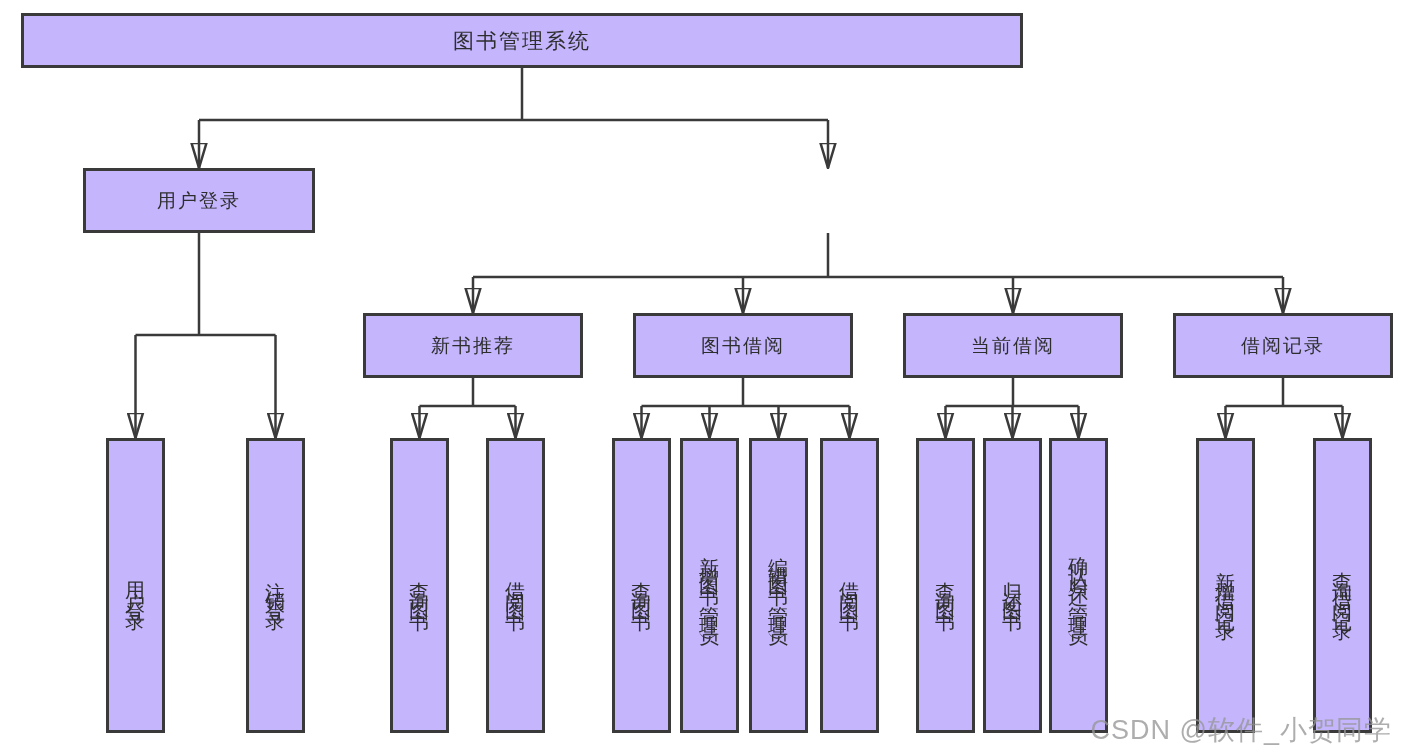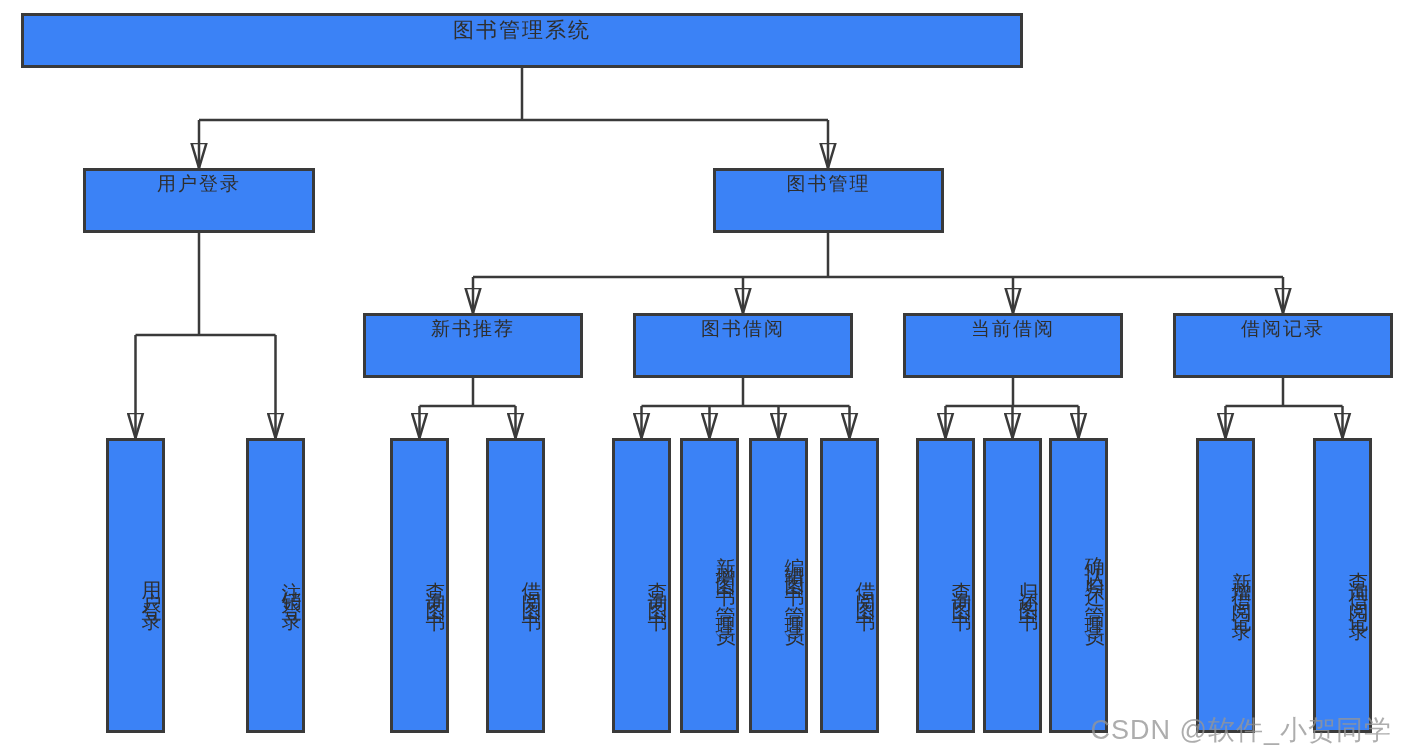--- a/index.html
+++ b/index.html
@@ -3,22 +3,22 @@
 <meta charset="utf-8">
 <style>
   html,body{margin:0;padding:0;background:#ffffff;}
   #canvas{
     position:relative;width:1405px;height:747px;background:#ffffff;overflow:hidden;
     font-family:"Liberation Sans","DejaVu Sans",sans-serif;
   }
   #connectors{position:absolute;left:0;top:0;z-index:0;}
   #connectors path,#connectors line{stroke:#3a3a3a;stroke-width:2.5;fill:none;}
   .box{
-    position:absolute;z-index:1;background:#3b82f6;border:3px solid #3a3a3a;
-    box-sizing:border-box;display:flex;justify-content:center;
+    position:absolute;z-index:1;background:#c4b5fd;border:3px solid #3a3a3a;
+    box-sizing:border-box;display:flex;align-items:center;justify-content:center;
     color:#2e2e2e;
   }
   .hbox{font-size:19px;letter-spacing:2px;}
   .root{font-size:21px;letter-spacing:2px;}
   .vbox{
     width:59px;height:295px;top:438px;
     writing-mode:vertical-rl;text-orientation:mixed;
     font-size:20px;letter-spacing:10px;line-height:1;
   }
   #watermark{
@@ -70,23 +70,20 @@
     </g>
   </svg>
 
   <div class="box root" style="left:21px;top:13px;width:1002px;height:55px;">
     <span>图书管理系统</span>
   </div>
 
   <div class="box hbox" style="left:83px;top:168px;width:232px;height:65px;">
     <span>用户登录</span>
   </div>
-  <div class="box hbox" style="left:713px;top:168px;width:231px;height:65px;">
-    <span>图书管理</span>
-  </div>
 
   <div class="box hbox" style="left:633px;top:313px;width:220px;height:65px;">
     <span>图书借阅</span>
   </div>
   <div class="box hbox" style="left:363px;top:313px;width:220px;height:65px;">
     <span>新书推荐</span>
   </div>
   <div class="box hbox" style="left:1173px;top:313px;width:220px;height:65px;">
     <span>借阅记录</span>
   </div>

